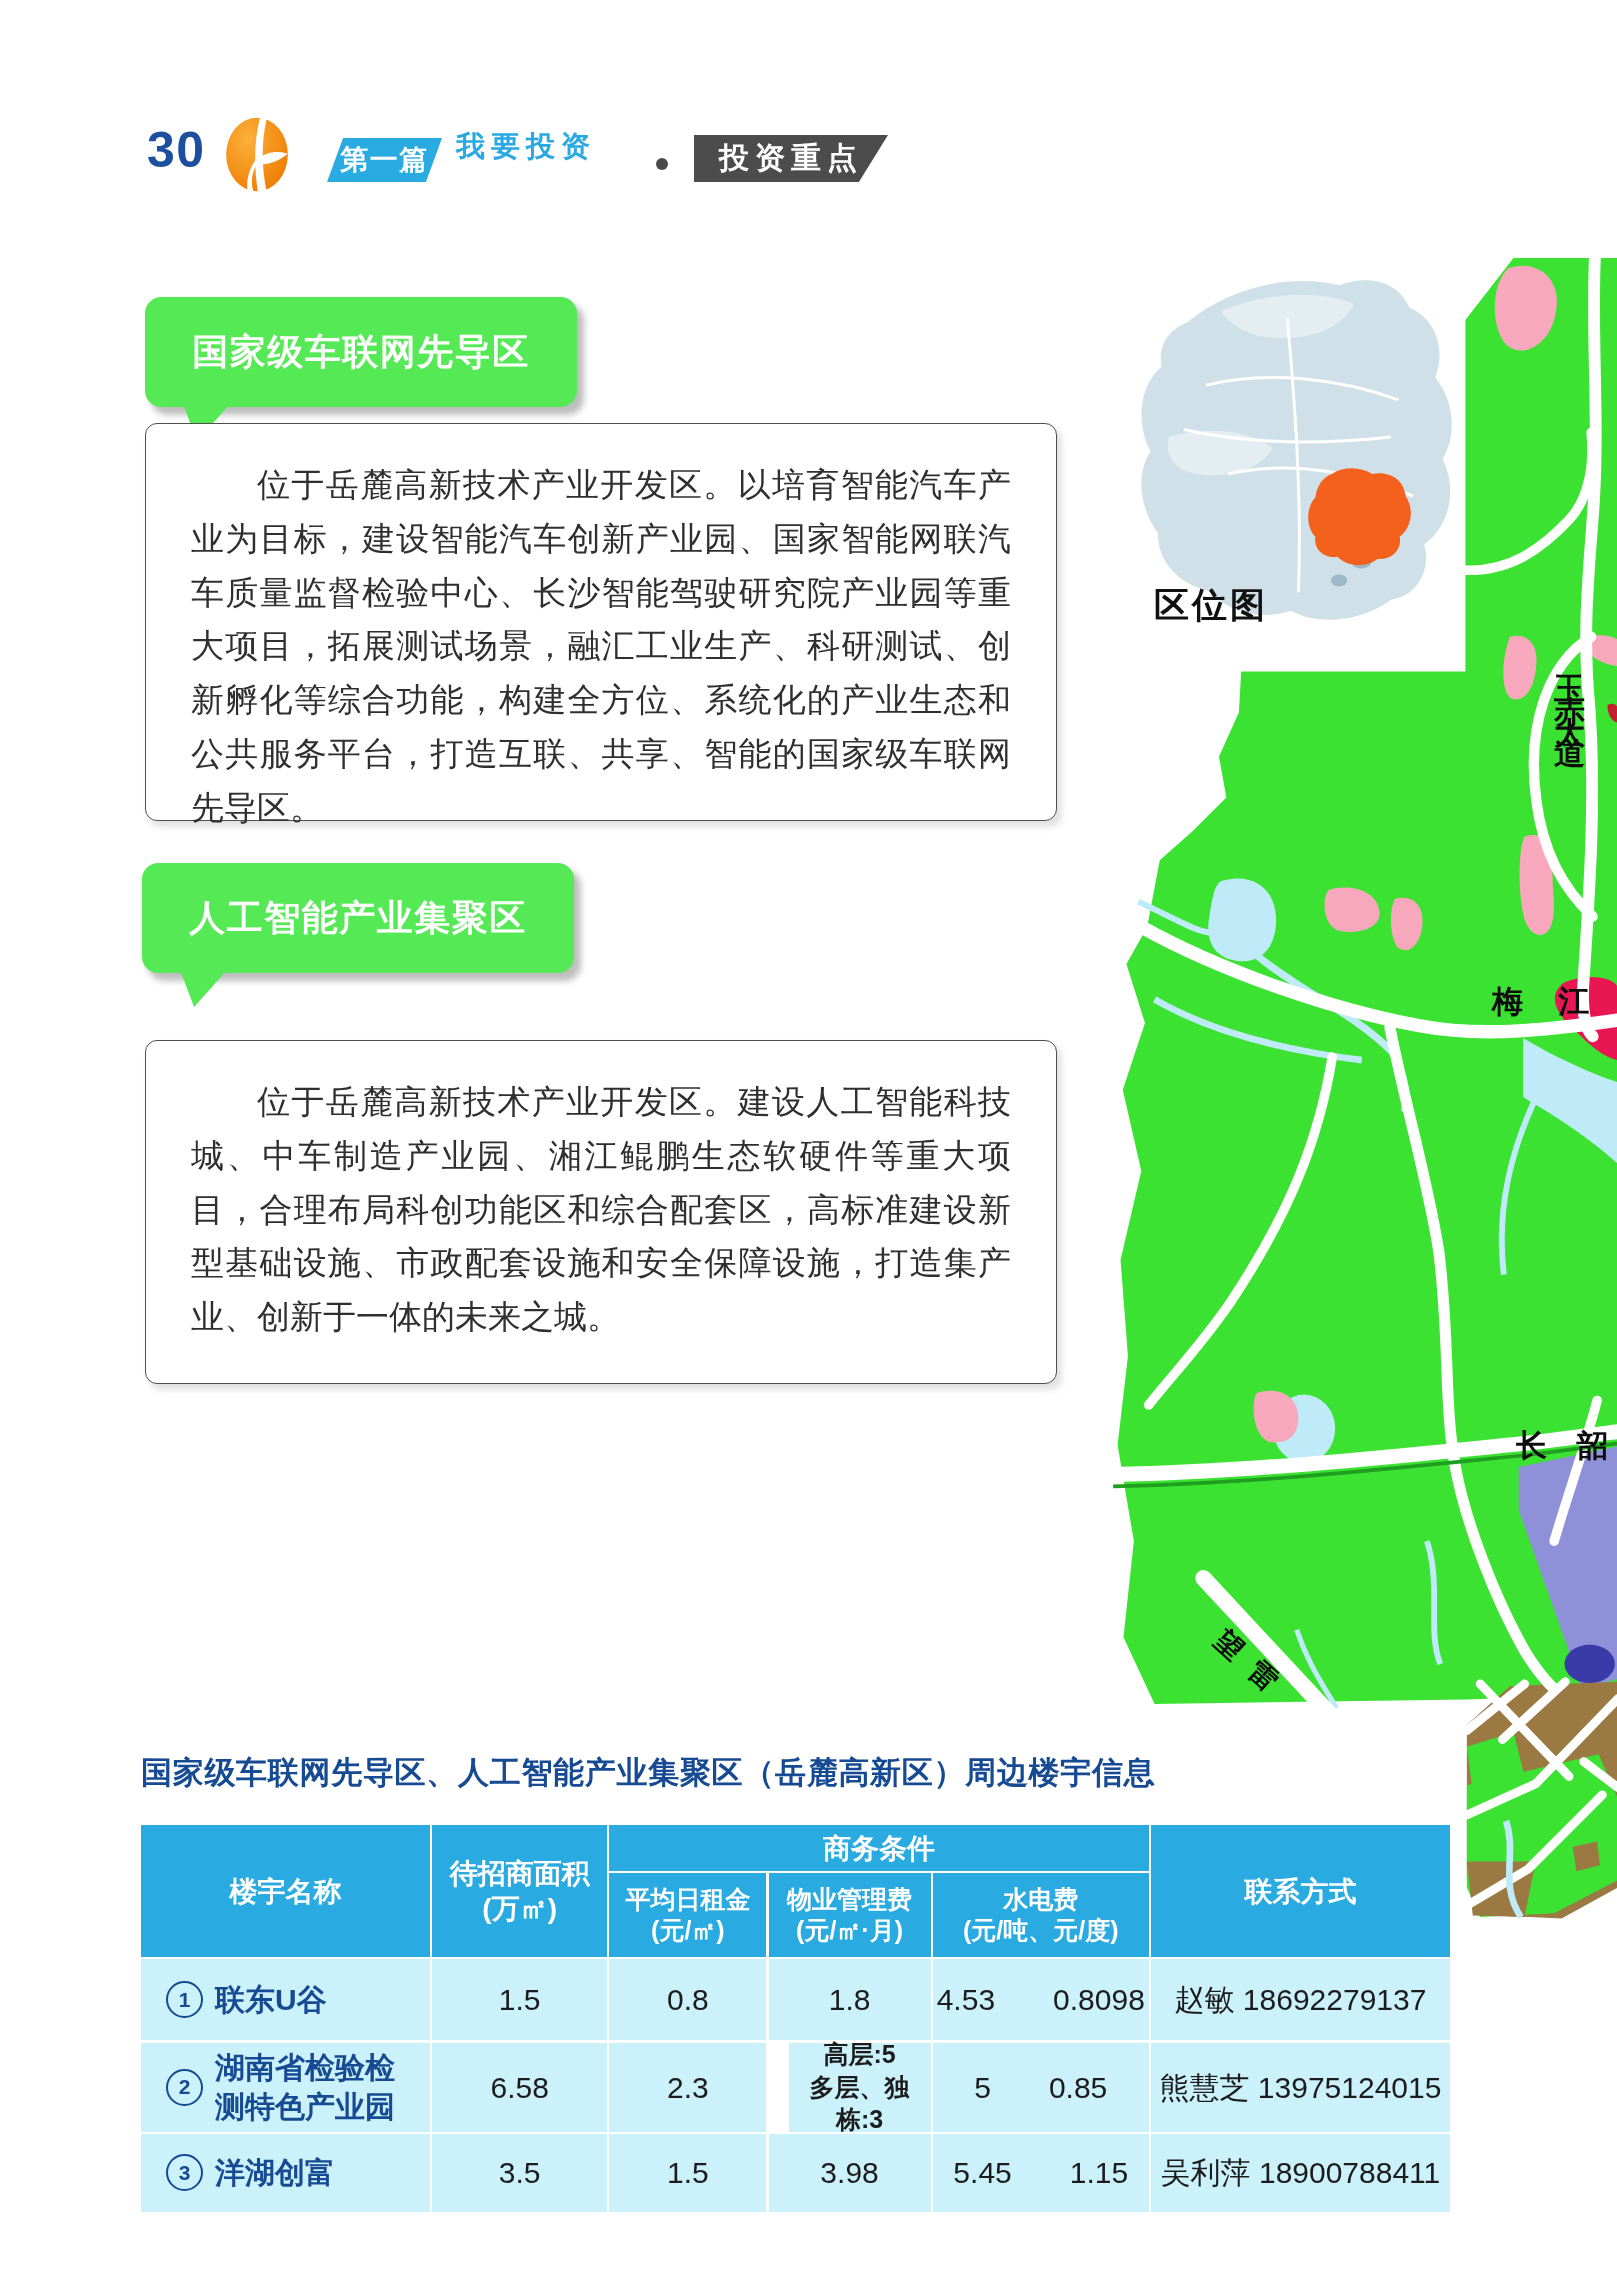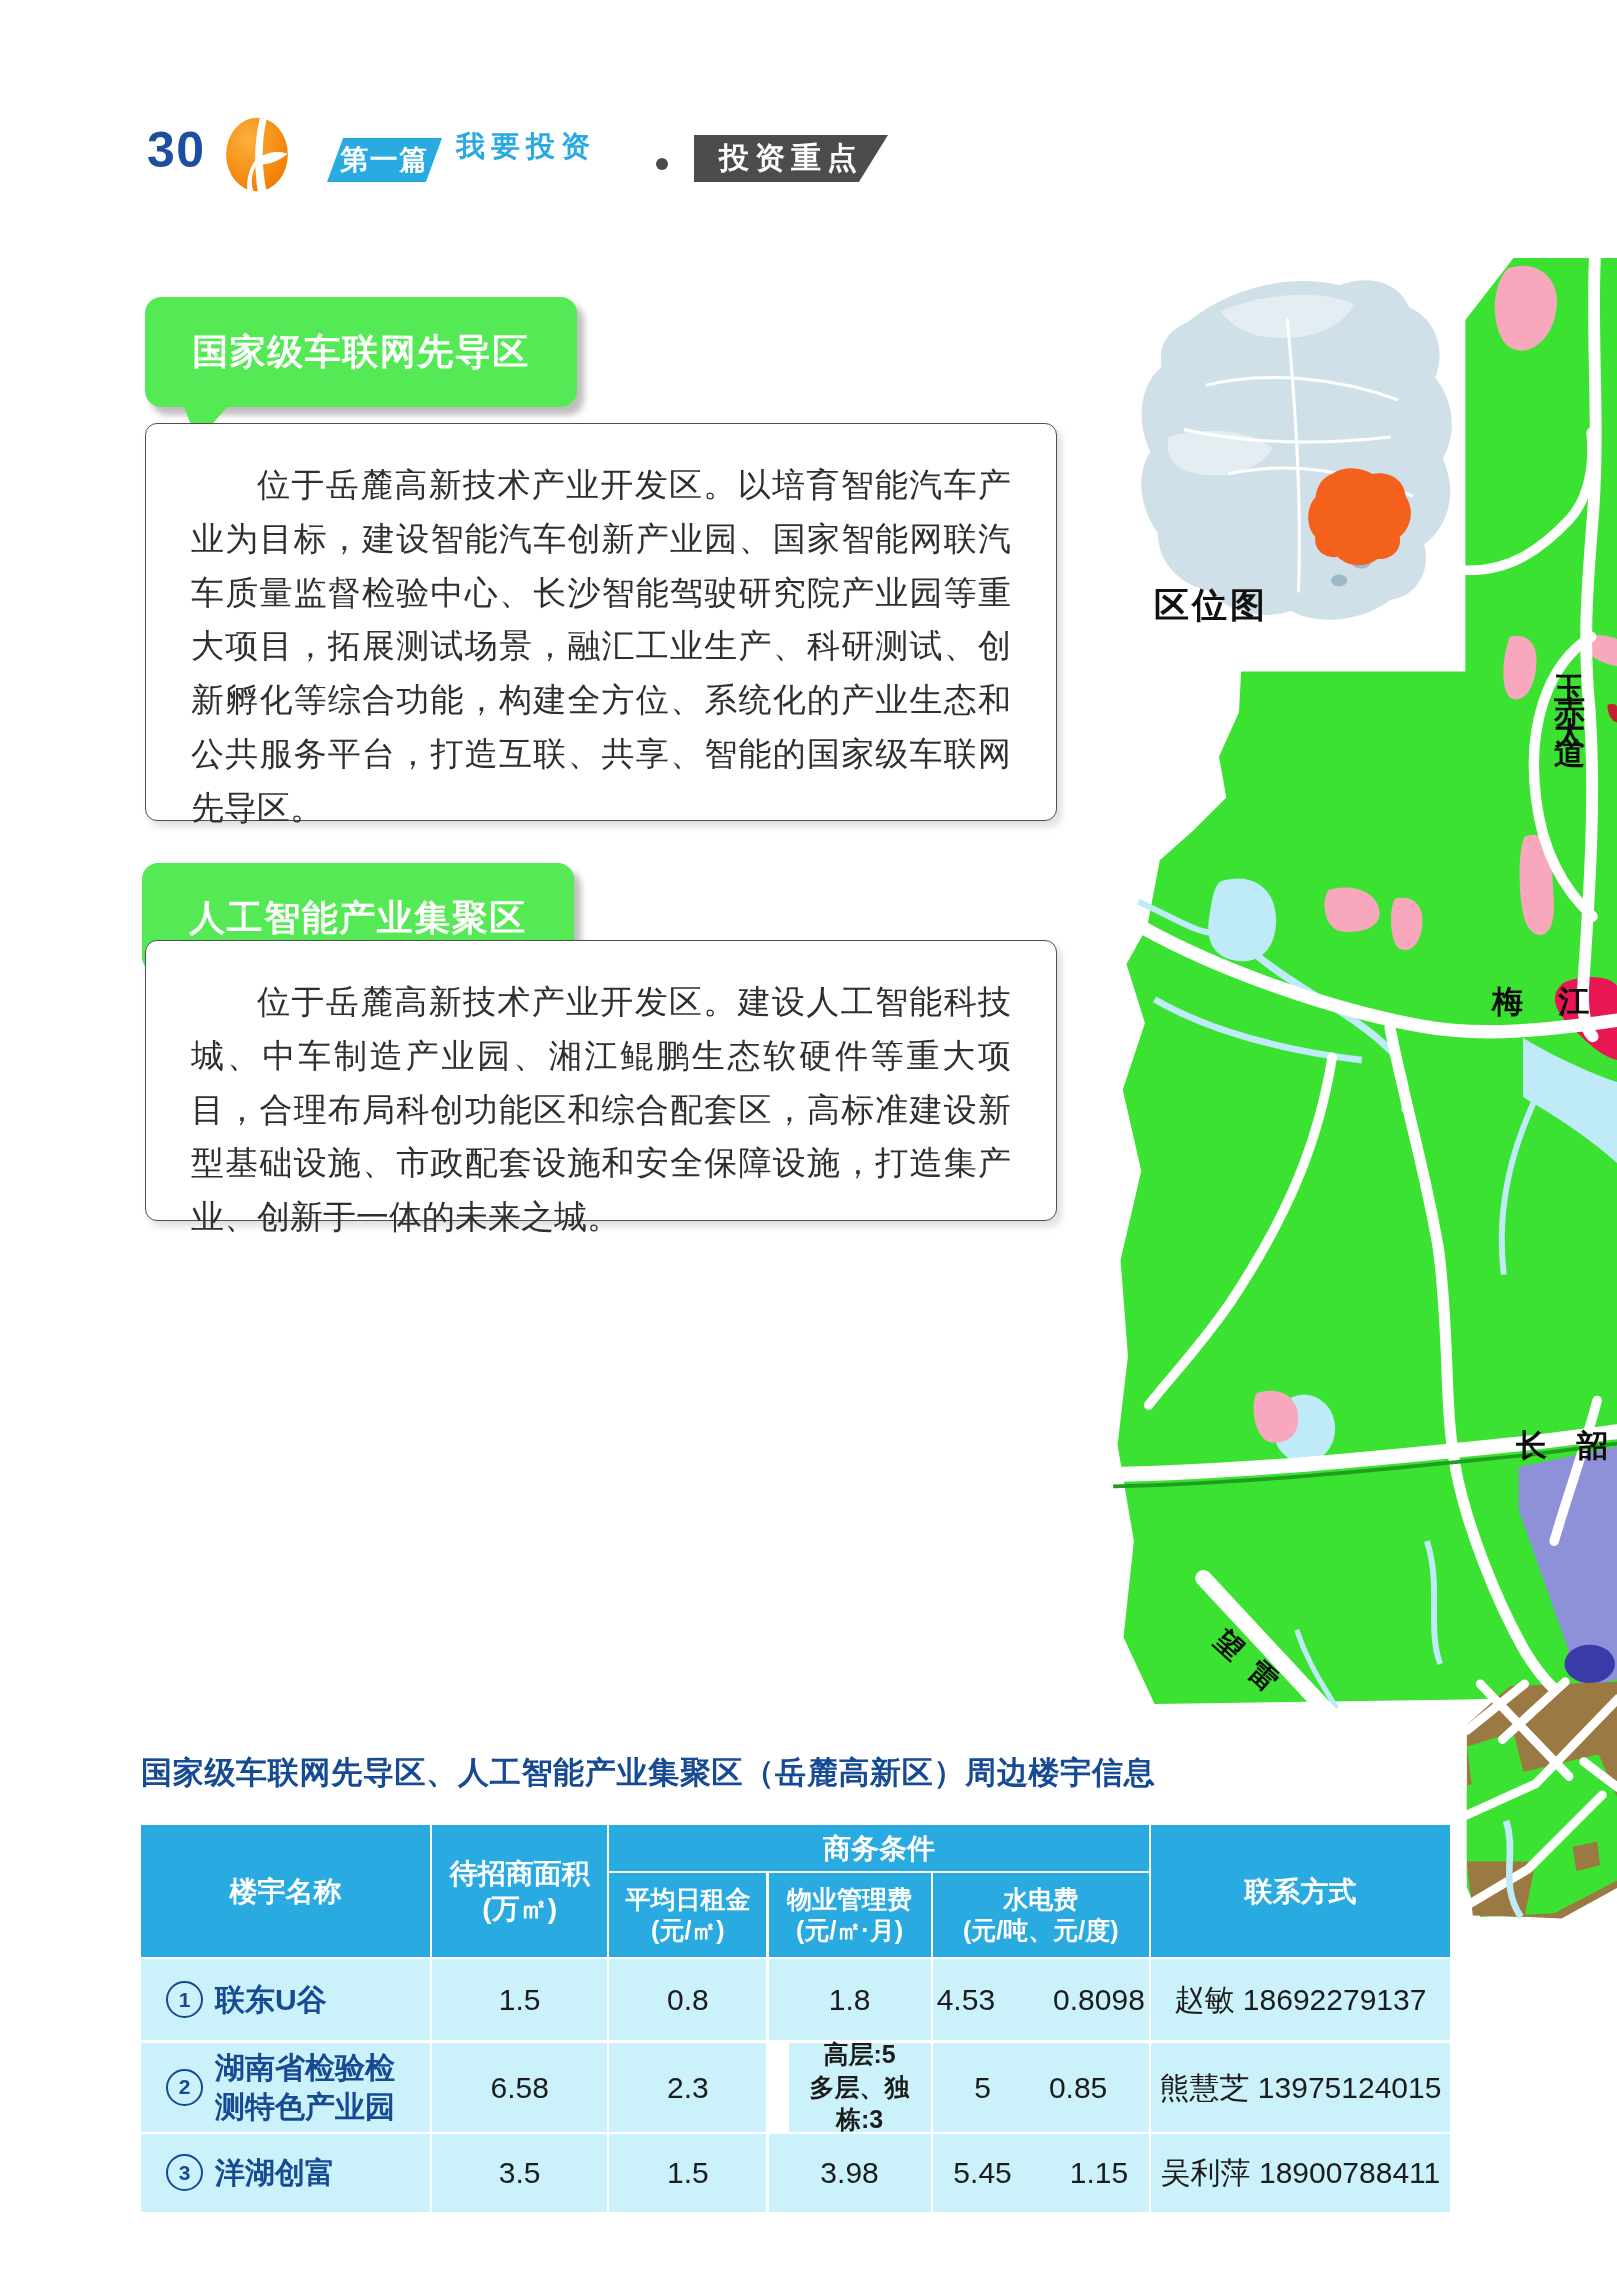--- a/index.html
+++ b/index.html
@@ -27,21 +27,21 @@
   .co1{left:145px;top:297px;}
   .co2{left:142px;top:863px;}
 
   
   .tbox{position:absolute;left:145px;width:912px;background:#fff;border:1.5px solid #4f4f4f;border-radius:12px;
       box-shadow:4.4px 5.2px 6.7px rgba(150,150,150,.28);box-sizing:border-box;padding:27px 37px 15px 37px;
       font-family:"Liberation Serif",serif;font-size:33px;line-height:1.63;color:#2f2f2f;
       text-align:justify;}
   .tbox p{margin:8px;text-indent:2em;}
   .tb1{top:423px;height:398px;}
-  .tb2{top:940px;height:281px;}
+  .tb2{top:1040px;height:344px;}
 
   
   .main-map{position:absolute;left:1110px;top:252px;width:508px;height:2021px;}
   .map-label{position:absolute;color:#0d0d0d;font-weight:600;white-space:pre;}
   .lbl-yuchi{left:1548px;top:650px;writing-mode:vertical-rl;text-orientation:upright;font-size:31px;letter-spacing:21px;}
   .lbl-meijiang{left:1492px;top:981px;font-size:31px;letter-spacing:13.3px;}
   .lbl-changshaolou{left:1516px;top:1425px;font-size:31px;letter-spacing:10.4px;}
   .lbl-wanglei{left:1231px;top:1622px;font-size:28px;letter-spacing:18px;transform:rotate(42deg);transform-origin:left top;}
 
   

